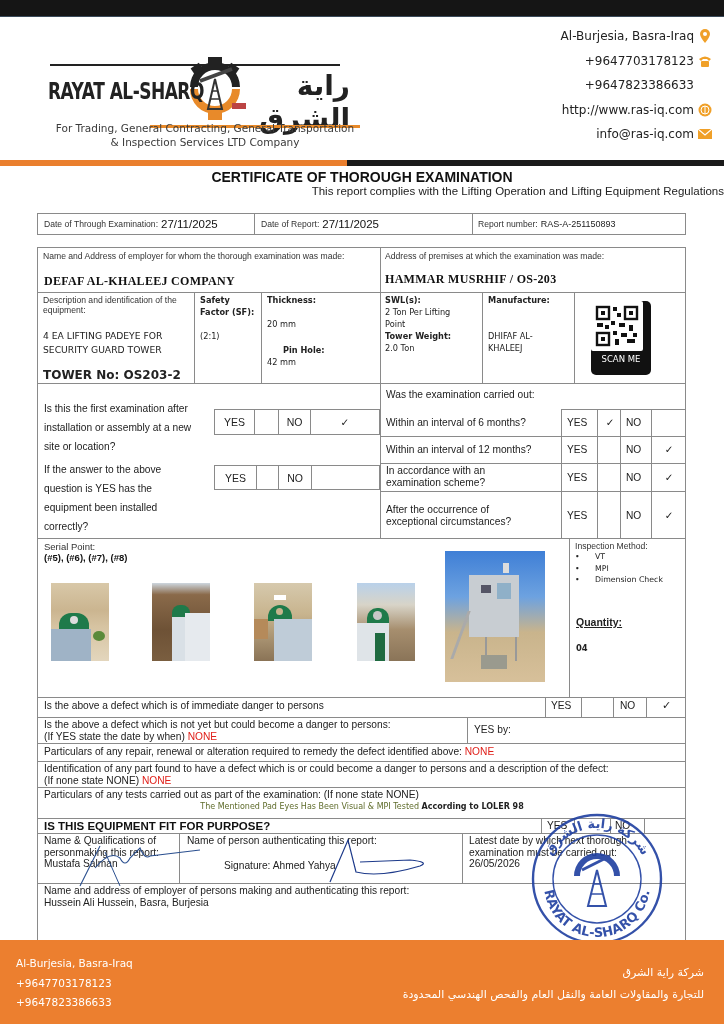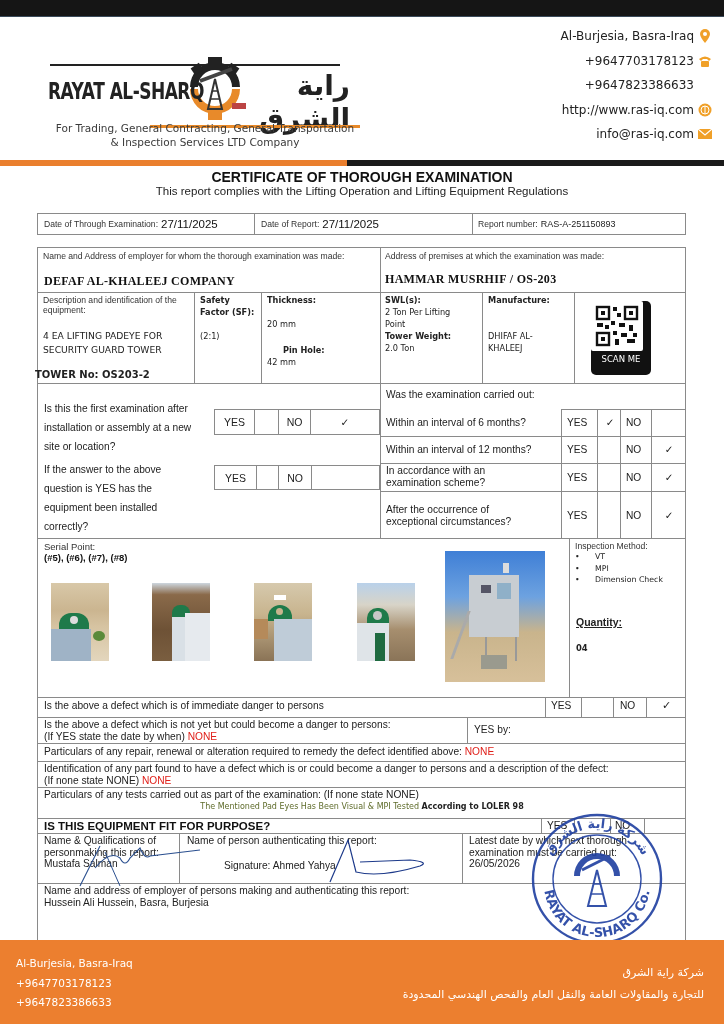--- a/index.html
+++ b/index.html
@@ -21,21 +21,21 @@
   .contact { position: absolute; right: 12px; top: 24px; text-align: right; font-family: "DejaVu Sans", sans-serif; font-size: 12px; color: #222; }
   .contact-row { height: 24.5px; display: flex; align-items: center; justify-content: flex-end; gap: 4px; }
   .contact-icon { width: 14px; height: 14px; display: inline-flex; align-items: center; justify-content: center; }
   .contact-icon.blank { width: 14px; }
 
   .divider { position: absolute; left: 0; top: 160px; width: 724px; height: 6px; display: flex; }
   .divider .o { width: 347px; background: #ea7f2e; }
   .divider .k { flex: 1; background: #1a1a1a; }
 
   .title { position: absolute; left: 0; top: 169px; width: 724px; text-align: center; font-weight: bold; font-size: 14px; color: #111; }
-  .subtitle { position: absolute; left: 0; top: 185px; width: 724px; text-align: center; font-size: 11.5px; color: #222; }
+  .subtitle { position: absolute; left: 0; top: 185px; width: 724px; text-align: right; font-size: 11.5px; color: #222; }
 
   
   .box { position: absolute; border: 1px solid #8a8a8a; }
   .lbl { font-size: 8.6px; color: #333; line-height: 10px; }
   .serif-val { font-family: "Liberation Serif", serif; font-weight: bold; font-size: 12px; color: #111; letter-spacing: 0.3px; }
   .calibri { font-family: "DejaVu Sans", sans-serif; font-size: 8.2px; color: #222; line-height: 12px; }
   .calibri b { font-weight: bold; }
 
   
   .daterow { left: 37px; top: 213px; width: 649px; height: 22px; display: flex; }
@@ -176,21 +176,21 @@
 <div class="serif-val" style="position:absolute; left:44px; top:274px;">DEFAF AL-KHALEEJ COMPANY</div>
 
 <div class="lbl" style="position:absolute; left:385px; top:251px;">Address of premises at which the examination was made:</div>
 <div class="serif-val" style="position:absolute; left:385px; top:272px;">HAMMAR MUSRHIF / OS-203</div>
 
 <div class="lbl" style="position:absolute; left:43px; top:295px; width:148px;">Description and identification of the equipment:</div>
 <div class="calibri" style="position:absolute; left:43px; top:329px; font-size:9.2px; line-height:14px;">
   <div>4 EA LIFTING PADEYE FOR</div>
   <div>SECURITY GUARD TOWER</div>
 </div>
-<div class="calibri" style="position:absolute; left:35px; top:369px; font-size:10px; font-weight:bold;text-align:right;">TOWER No: OS203-2</div>
+<div class="calibri" style="position:absolute; left:43px; top:369px; font-size:12px; font-weight:bold;text-align:right;">TOWER No: OS203-2</div>
 
 <div class="calibri" style="position:absolute; left:200px; top:294px; font-weight:bold; width:58px;">Safety Factor (SF):</div>
 <div class="calibri" style="position:absolute; left:200px; top:330px;">(2:1)</div>
 
 <div class="calibri" style="position:absolute; left:267px; top:294px; font-weight:bold;">Thickness:</div>
 <div class="calibri" style="position:absolute; left:267px; top:318px;">20 mm</div>
 <div class="calibri" style="position:absolute; left:267px; top:344px; font-weight:bold;padding-left:16px;">Pin Hole:</div>
 <div class="calibri" style="position:absolute; left:267px; top:356px;">42 mm</div>
 
 <div class="calibri" style="position:absolute; left:385px; top:294px;">

